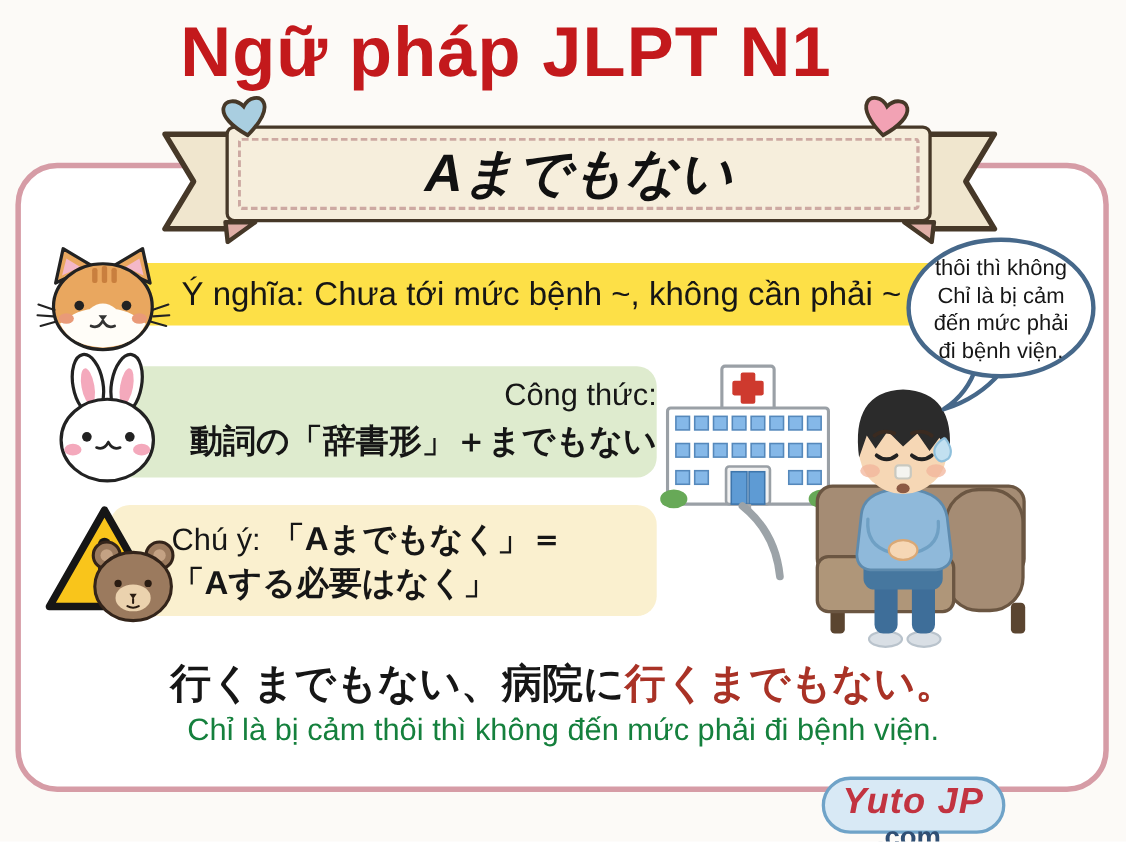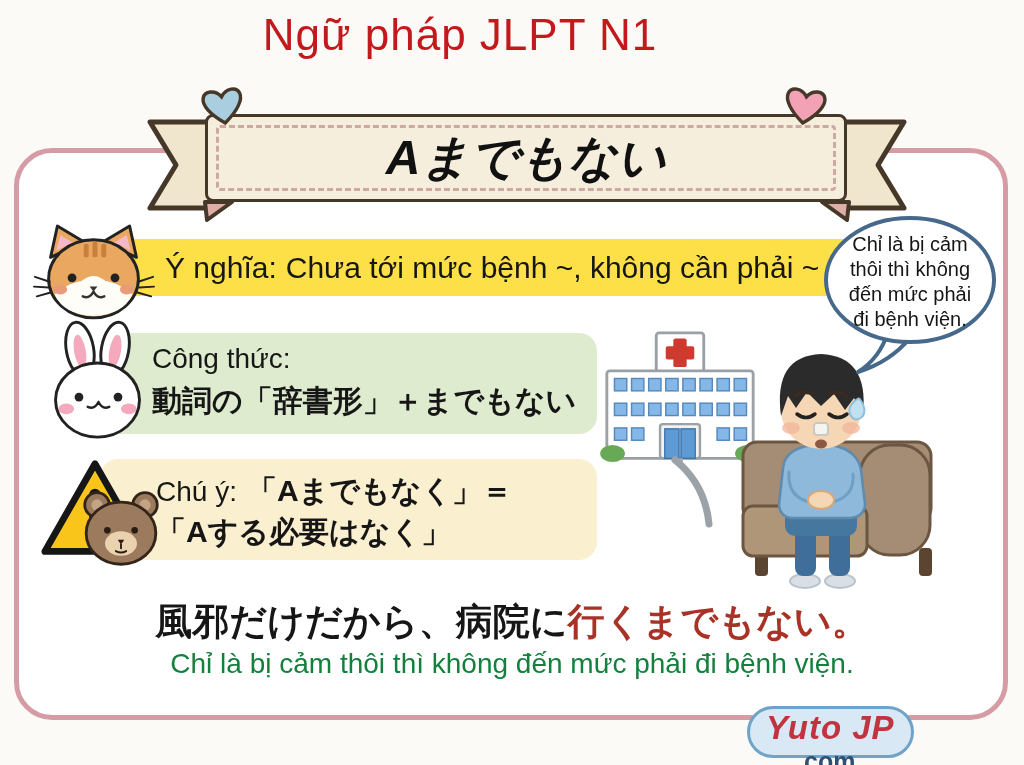--- a/index.html
+++ b/index.html
@@ -6,21 +6,21 @@
   body{
     width:1024px;height:765px;position:relative;overflow:hidden;
     background:#FCFAF7;
     font-family:"Liberation Sans","DejaVu Sans",sans-serif;
   }
   .abs{position:absolute;}
 
   
   .page-title{
     top:10px;left:0;width:920px;text-align:center;
-    font-size:44px;font-weight:normal;color:#C3191C;letter-spacing:1px;
+    font-size:64px;font-weight:bold;color:#C3191C;letter-spacing:1px;
   }
 
   
   .card{
     left:14px;top:148px;width:994px;height:572px;box-sizing:border-box;
     background:#FFFFFF;border:5px solid #D69CA6;border-radius:38px;
     z-index:1;
   }
 
   
@@ -43,21 +43,21 @@
   .meaning-bar{
     left:103px;top:239px;width:752px;height:57px;z-index:2;
     background:#fde047;border-radius:8px;
     display:flex;align-items:center;padding-left:62px;box-sizing:border-box;
     font-size:30px;color:#161616;white-space:nowrap;
   }
   .meaning-bar .lbl{margin-right:9px;}
   .formula-box{
     left:100px;top:333px;width:497px;height:101px;z-index:2;
     background:#DEEBCE;border-radius:18px;box-sizing:border-box;
-    padding:10px 0 0 52px;color:#161616;
+    padding:10px 0 0 52px;color:#161616;text-align:right;
   }
   .formula-label{font-size:28px;}
   .formula-text{font-size:30px;font-weight:bold;margin-top:6px;}
   .note-box{
     left:100px;top:459px;width:497px;height:101px;z-index:2;
     background:#FAF0CF;border-radius:18px;box-sizing:border-box;
     padding:12px 0 4px 56px;color:#161616;
   }
   .note-line{font-size:30px;font-weight:bold;line-height:40px;}
   .note-line .lbl{font-weight:normal;font-size:28px;margin-right:10px;}
@@ -253,29 +253,29 @@
     <ellipse cx="88" cy="112" rx="6" ry="4.5" fill="#8C5A44"></ellipse>
     <path d="M126,66 q9,12 3,19 q-8,6 -12,-3 q-3,-9 9,-16" fill="#C2E0F0" stroke="#8FC0DC" stroke-width="2"></path>
   </svg>
 
   <div class="abs bubble">
     <svg width="180" height="162" viewBox="0 0 180 162" style="position:absolute;left:0;top:0;">
       <path d="M70,118 Q62,144 40,158 Q72,148 92,124 Z" fill="#FFFFFF" stroke="#46688A" stroke-width="4" stroke-linejoin="round"></path>
       <ellipse cx="92" cy="66" rx="84" ry="62" fill="#FFFFFF" stroke="#46688A" stroke-width="4"></ellipse>
     </svg>
     <div class="bubble-text">
+      <div>thôi thì không</div>
       <div>Chỉ là bị cảm</div>
-      <div>thôi thì không</div>
       <div>đến mức phải</div>
       <div>đi bệnh viện.</div>
     </div>
   </div>
 
   <div class="abs example-jp">
-    <span>風邪だけだから、病院に</span><span class="hl">行くまでもない。</span>
+    <span>行くまでもない、病院に</span><span class="hl">行くまでもない。</span>
   </div>
   <div class="abs example-vi">Chỉ là bị cảm thôi thì không đến mức phải đi bệnh viện.</div>
 
   <div class="abs logo">
     <svg width="38" height="38" viewBox="0 0 38 38">
       <circle cx="19" cy="19" r="16" fill="#FFFFFF" stroke="#AE2B34" stroke-width="2.5"></circle>
       <circle cx="19" cy="19" r="11" fill="#C23340"></circle>
       <path d="M12,19 L24,19 M19,14 L25,19 L19,24" stroke="#FFFFFF" stroke-width="3" fill="none" stroke-linecap="round" stroke-linejoin="round"></path>
     </svg>
     <span class="brand">Yuto JP</span>

